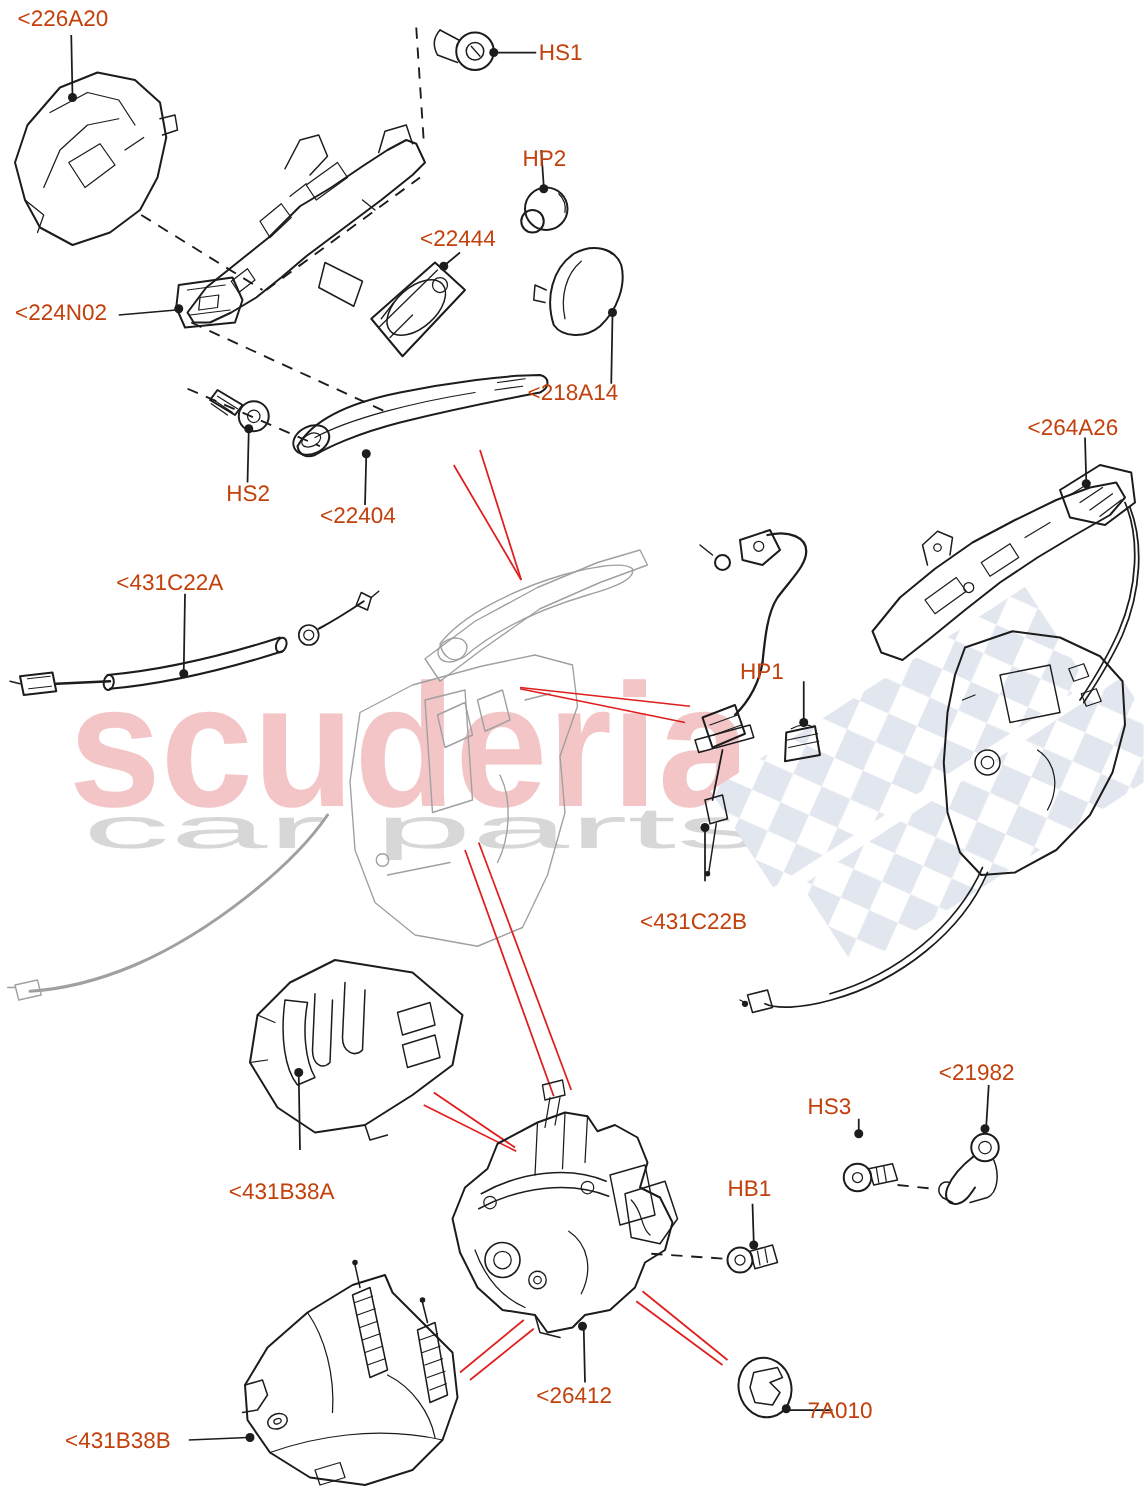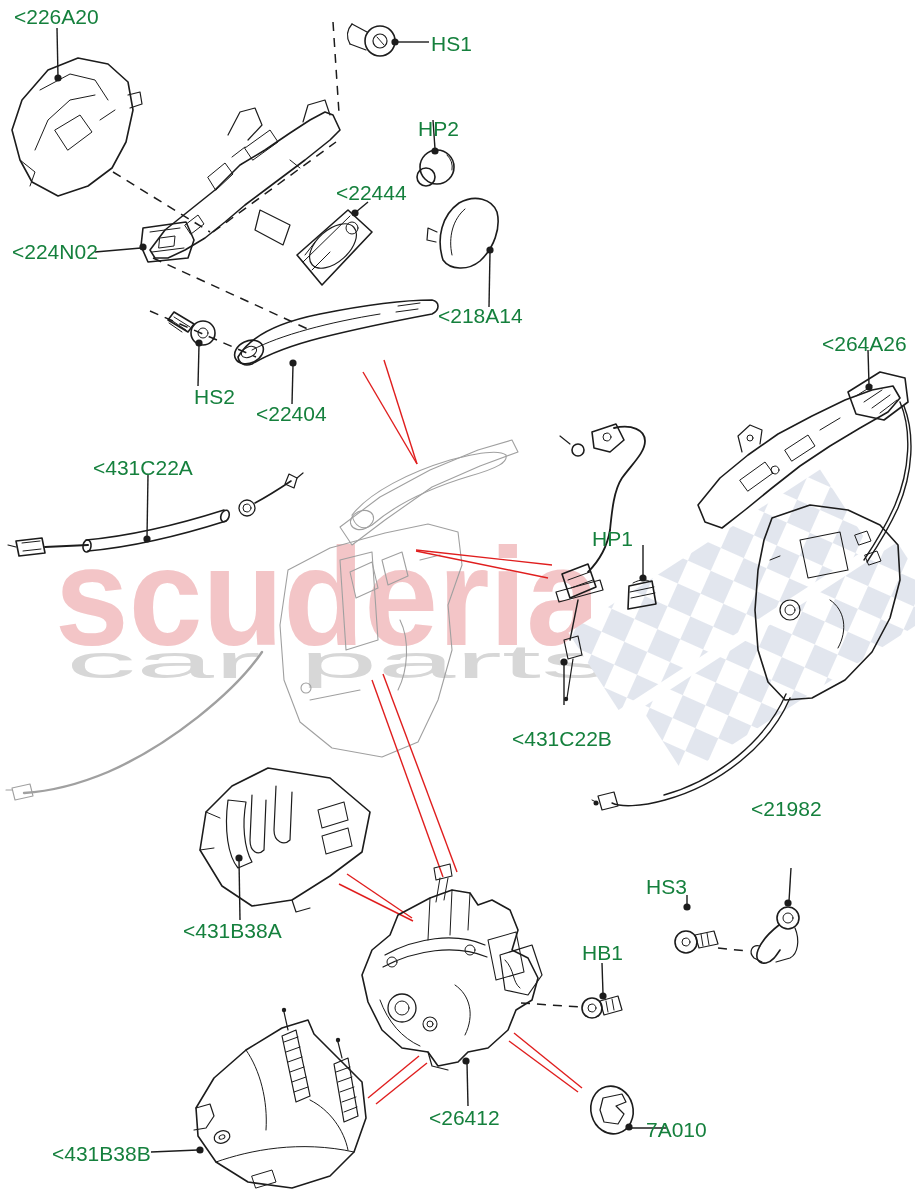--- a/index.html
+++ b/index.html
@@ -2,21 +2,21 @@
 <html><head>
 <meta charset="utf-8">
 <style>
   html,body{margin:0;padding:0;background:#ffffff;}
   #stage{
     position:relative;width:915px;height:1200px;background:#ffffff;overflow:hidden;
     font-family:"Liberation Sans", sans-serif;
   }
   #art{position:absolute;left:0;top:0;}
   .lbl{
-    position:absolute;color:#15803d;font-size:21px;line-height:1.0;
+    position:absolute;color:#c2410c;font-size:18px;line-height:1.0;
     white-space:nowrap;cursor:pointer;font-family:"Liberation Sans", sans-serif;
   }
 </style>
 </head>
 <body>
 
 <div id="stage">
 
 <svg id="art" width="915" height="1200" viewBox="0 0 915 1200">
   <defs>
@@ -336,28 +336,28 @@
     <path d="M151,1152 L198,1150"></path>
         <circle cx="200" cy="1150" r="3.6" fill="#1c1c1c" stroke="none"></circle>
   </g>
 </svg>
 
 <div class="lbl" style="left:14px;top:6px">&lt;226A20</div>
 <div class="lbl" style="left:431px;top:33px">HS1</div>
 <div class="lbl" style="left:418px;top:118px">HP2</div>
 <div class="lbl" style="left:336px;top:182px">&lt;22444</div>
 <div class="lbl" style="left:12px;top:241px">&lt;224N02</div>
-<div class="lbl" style="left:438px;top:305px">&lt;218A14</div>
-<div class="lbl" style="left:194px;top:386px">HS2</div>
+<div class="lbl" style="left:422px;top:305px">&lt;218A14</div>
+<div class="lbl" style="left:181px;top:386px">HS2</div>
 <div class="lbl" style="left:256px;top:403px">&lt;22404</div>
 <div class="lbl" style="left:822px;top:333px">&lt;264A26</div>
 <div class="lbl" style="left:93px;top:457px">&lt;431C22A</div>
 <div class="lbl" style="left:592px;top:528px">HP1</div>
 <div class="lbl" style="left:512px;top:728px">&lt;431C22B</div>
-<div class="lbl" style="left:183px;top:920px">&lt;431B38A</div>
-<div class="lbl" style="left:751px;top:798px">&lt;21982</div>
+<div class="lbl" style="left:183px;top:944px">&lt;431B38A</div>
+<div class="lbl" style="left:751px;top:849px">&lt;21982</div>
 <div class="lbl" style="left:646px;top:876px">HS3</div>
 <div class="lbl" style="left:582px;top:942px">HB1</div>
 <div class="lbl" style="left:429px;top:1107px">&lt;26412</div>
 <div class="lbl" style="left:646px;top:1119px">7A010</div>
 <div class="lbl" style="left:52px;top:1143px">&lt;431B38B</div>
 
 </div>
 
 </body></html>

